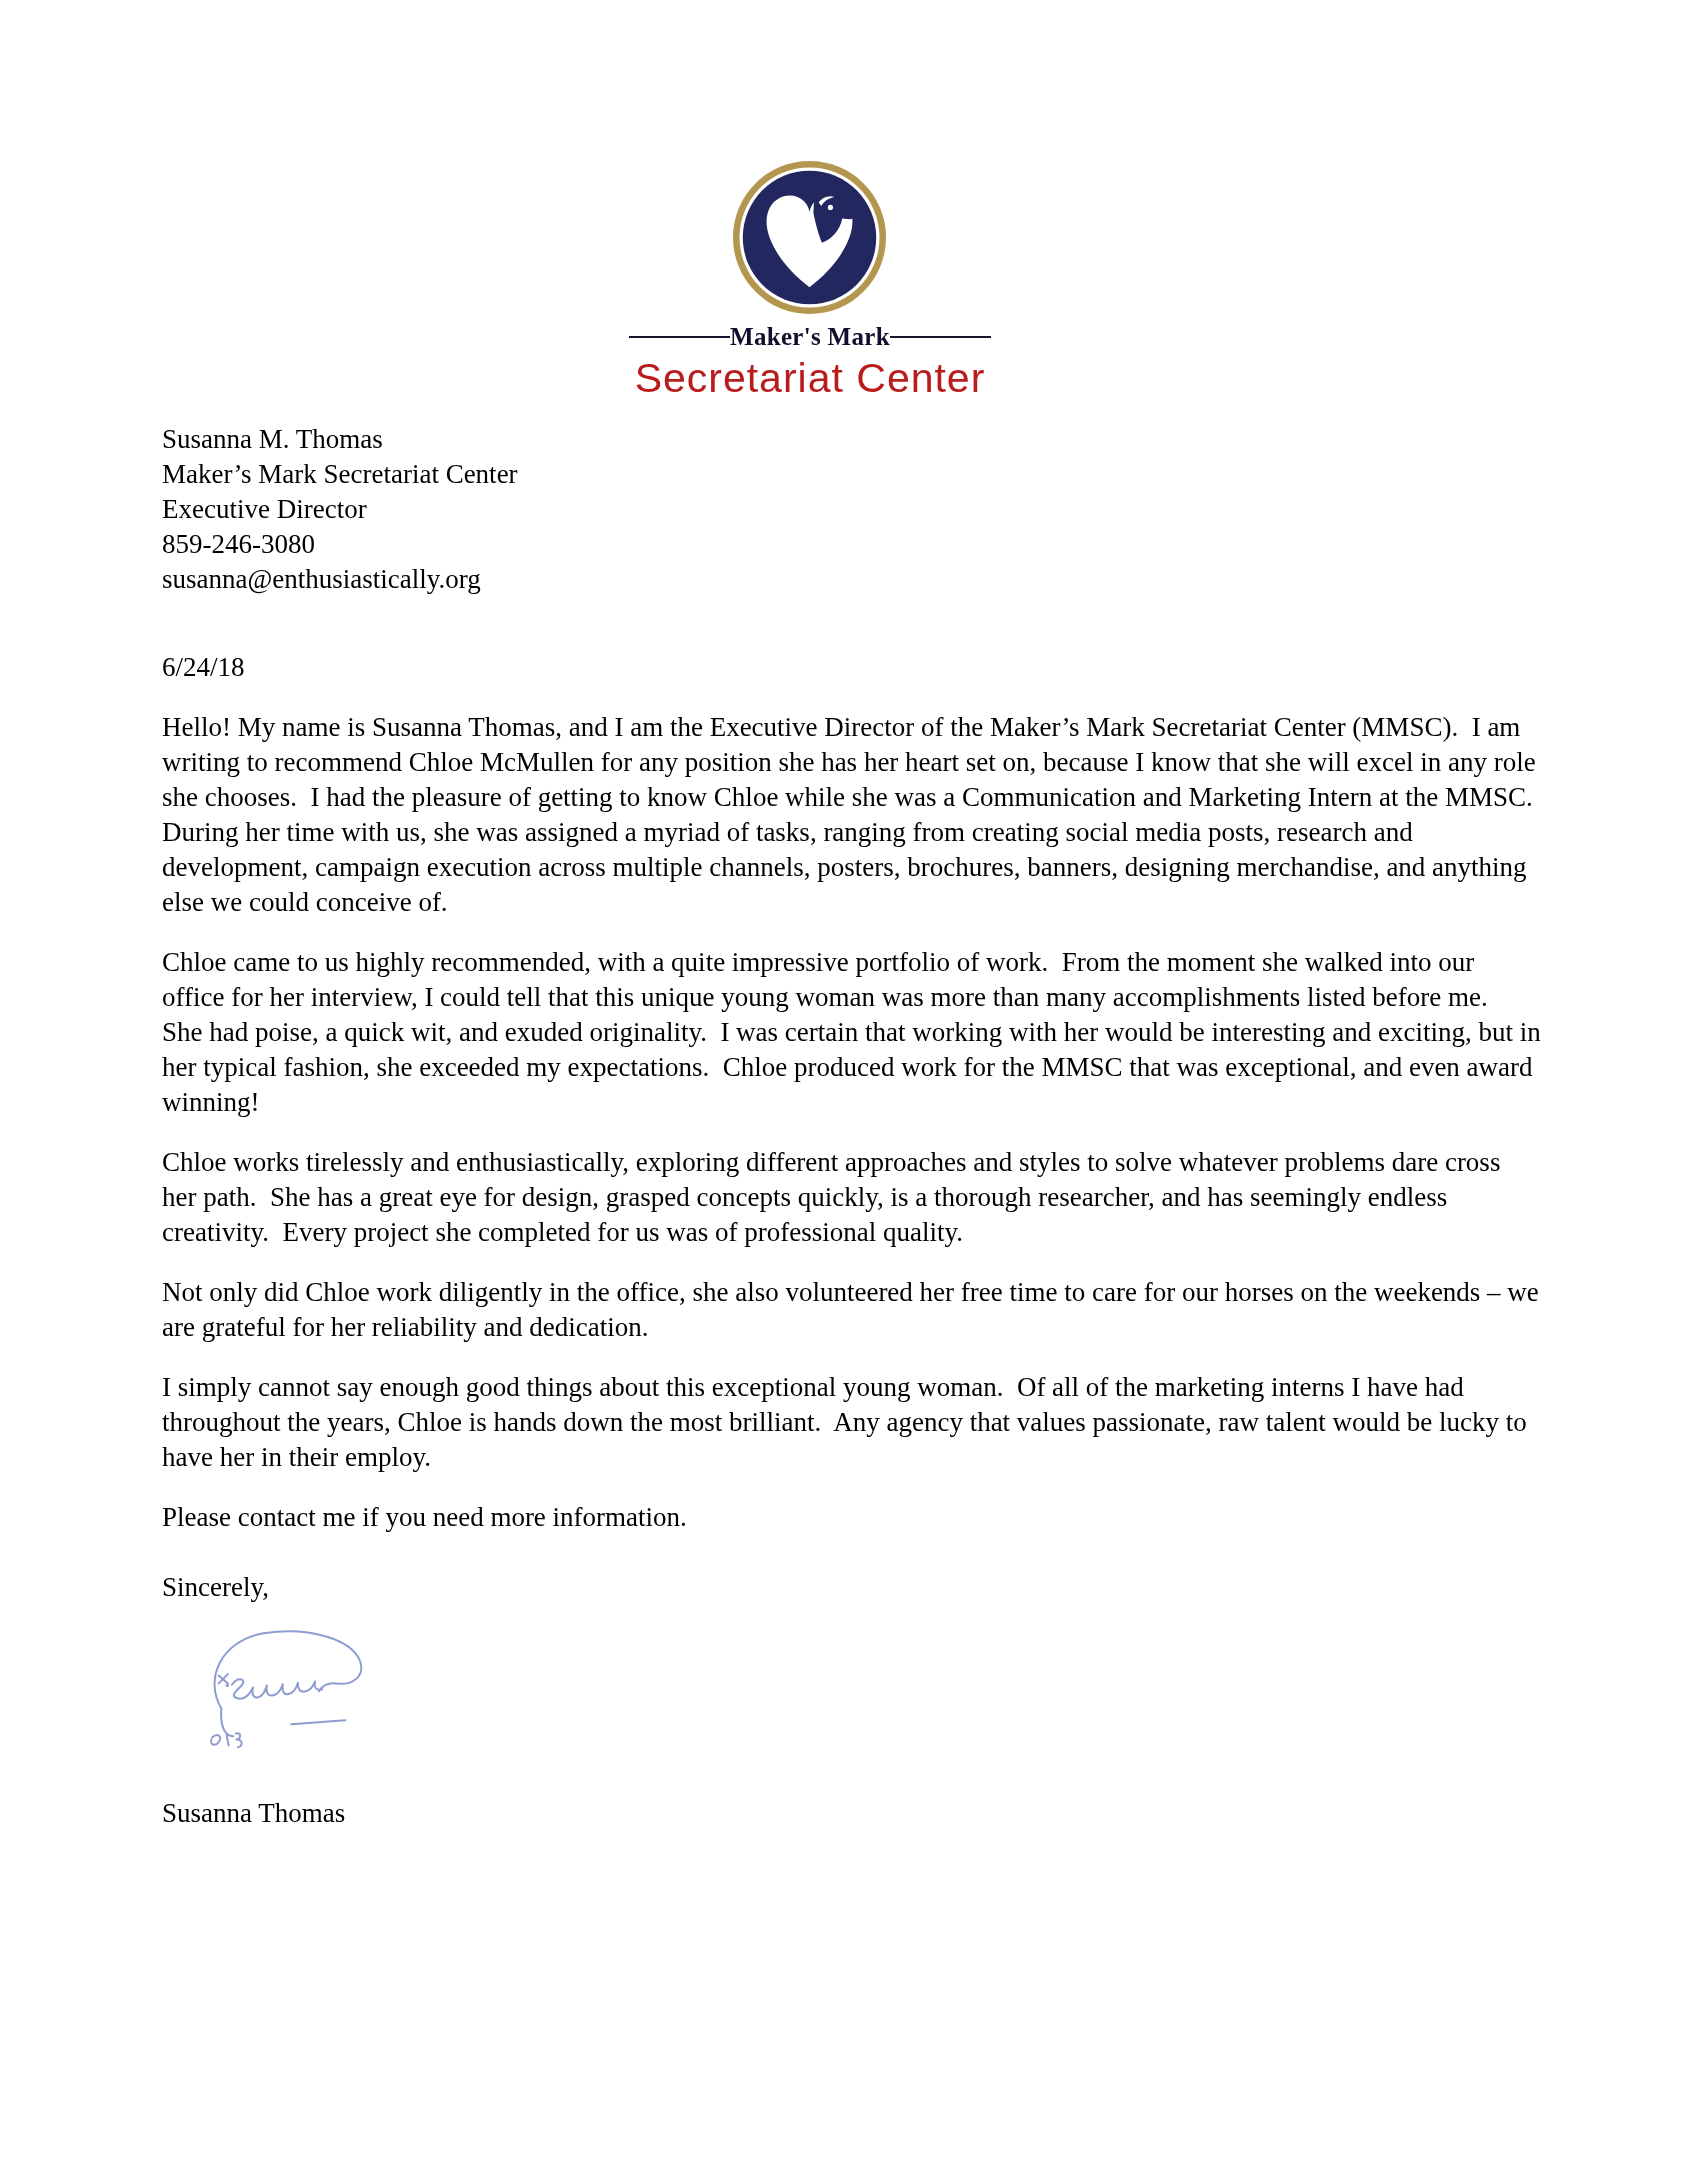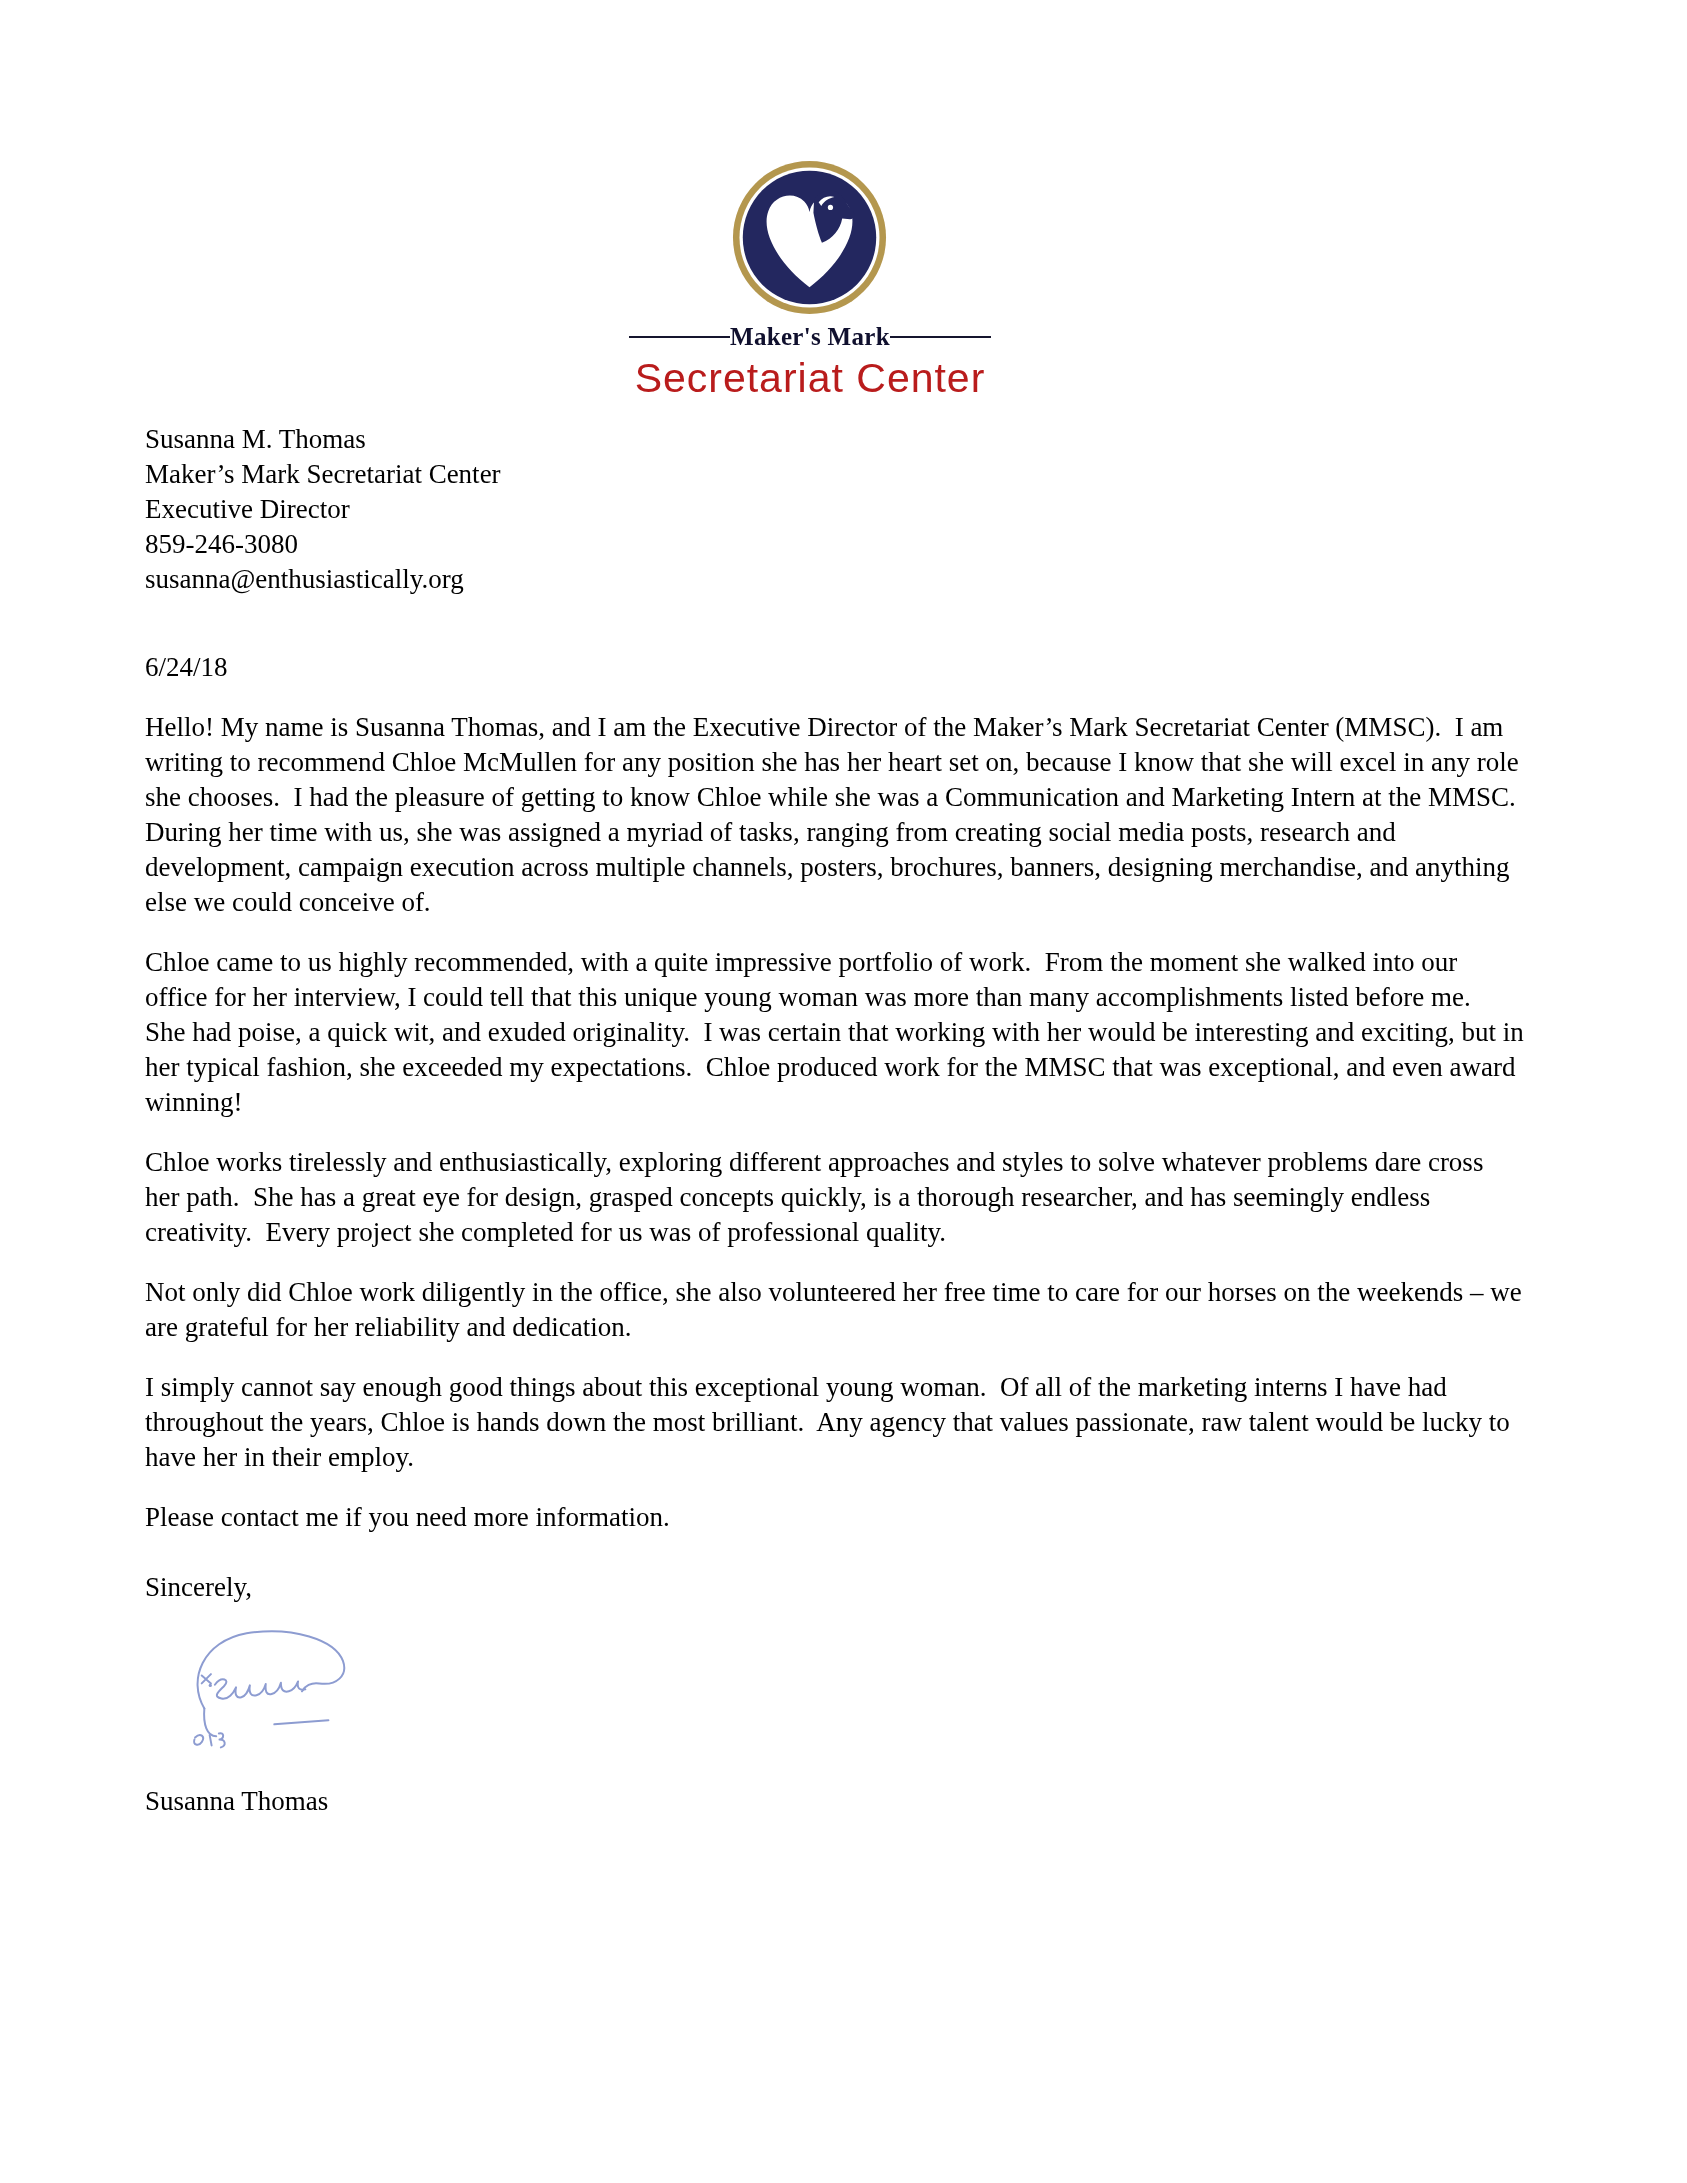--- a/index.html
+++ b/index.html
@@ -53,40 +53,40 @@
     font-size: 41px;
     letter-spacing: 1px;
     color: #b91c1c;
     margin-top: 4px;
     white-space: nowrap;
   }
 
   
   .letter-body {
     position: absolute;
-    left: 145px;
+    left: 162px;
     top: 422px;
     width: 1379px;
     font-size: 27px;
     line-height: 35px;
   }
   .sender-block div { white-space: nowrap; }
   .date-line { margin-top: 53px; }
   .salutation { margin-top: 35px; }
   .letter-body p {
     margin-top: 25px;
     white-space: pre-wrap;
   }
   .closing { margin-top: 35px; }
   .signature-wrap {
     margin-top: 18.5px;
     margin-left: 30px;
     line-height: 0;
   }
-  .signature-name { margin-top: 28px; }
+  .signature-name { margin-top: 40px; }
 </style>
 </head>
 <body>
 
 <div class="page">
 
   <div class="letterhead">
     <div class="letterhead-inner">
 
       <div class="logo-wrap">

